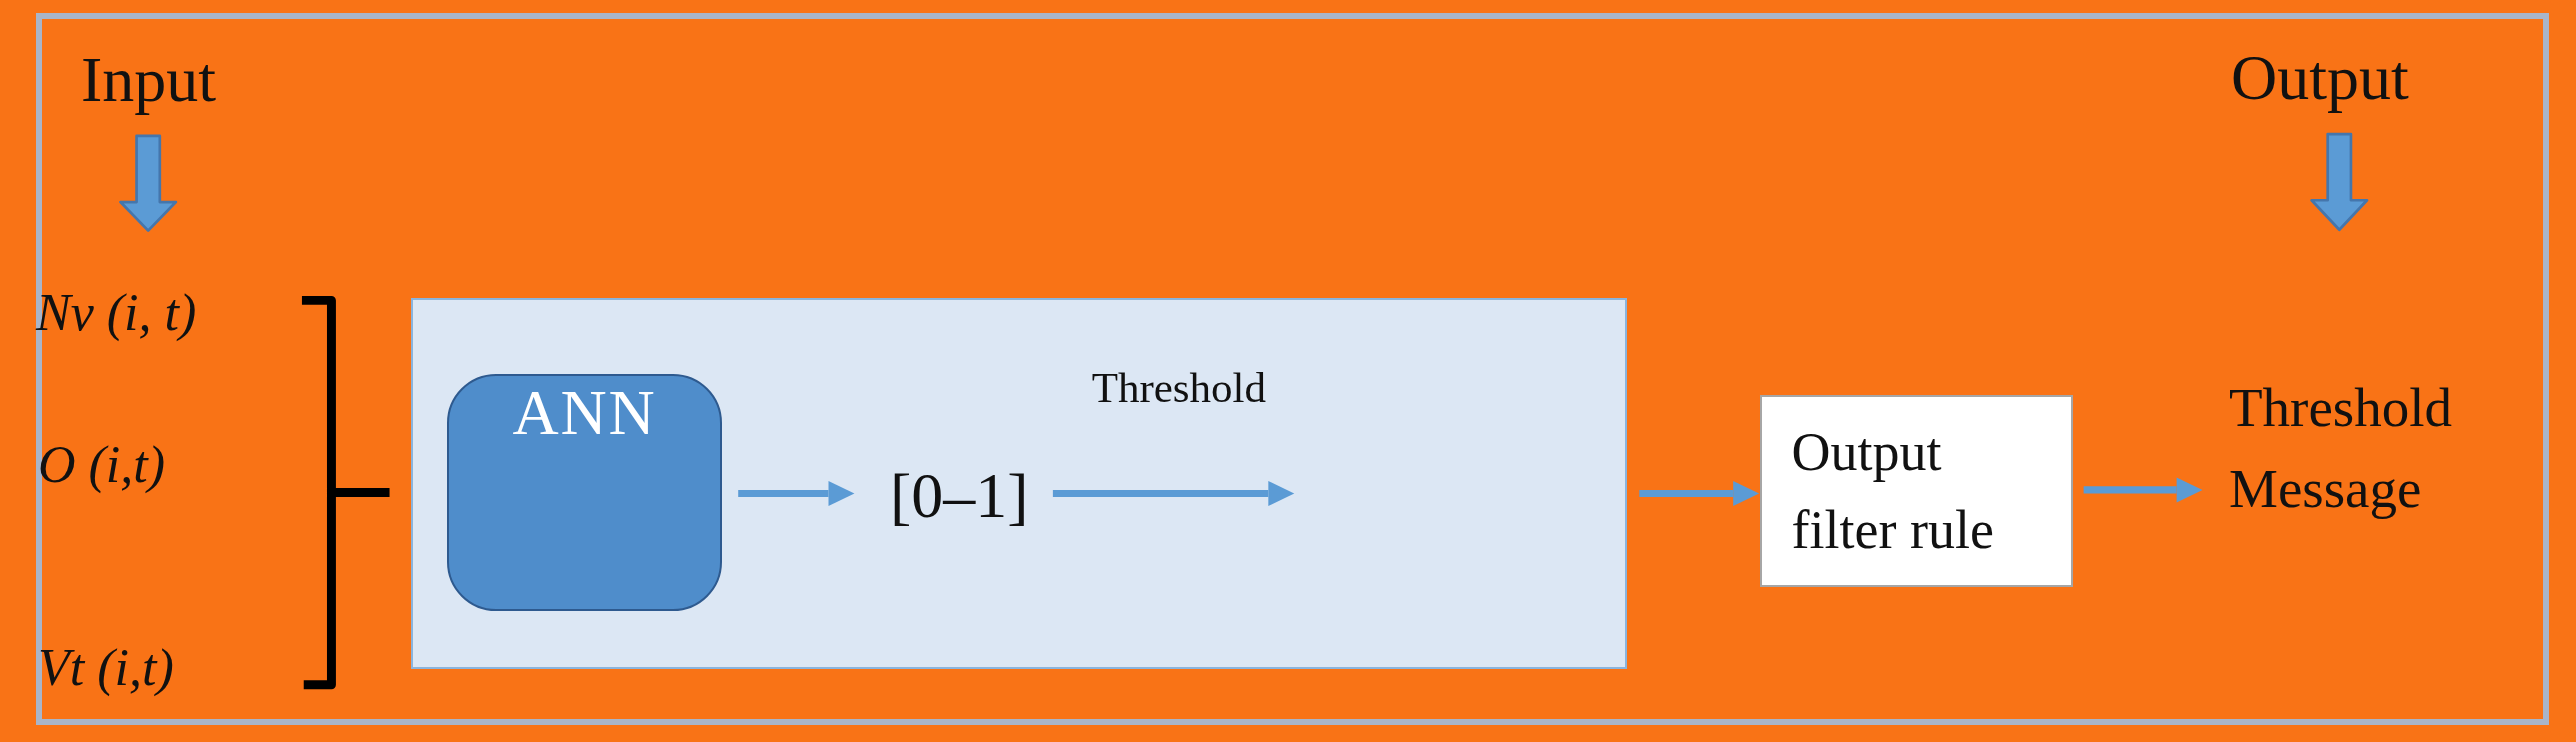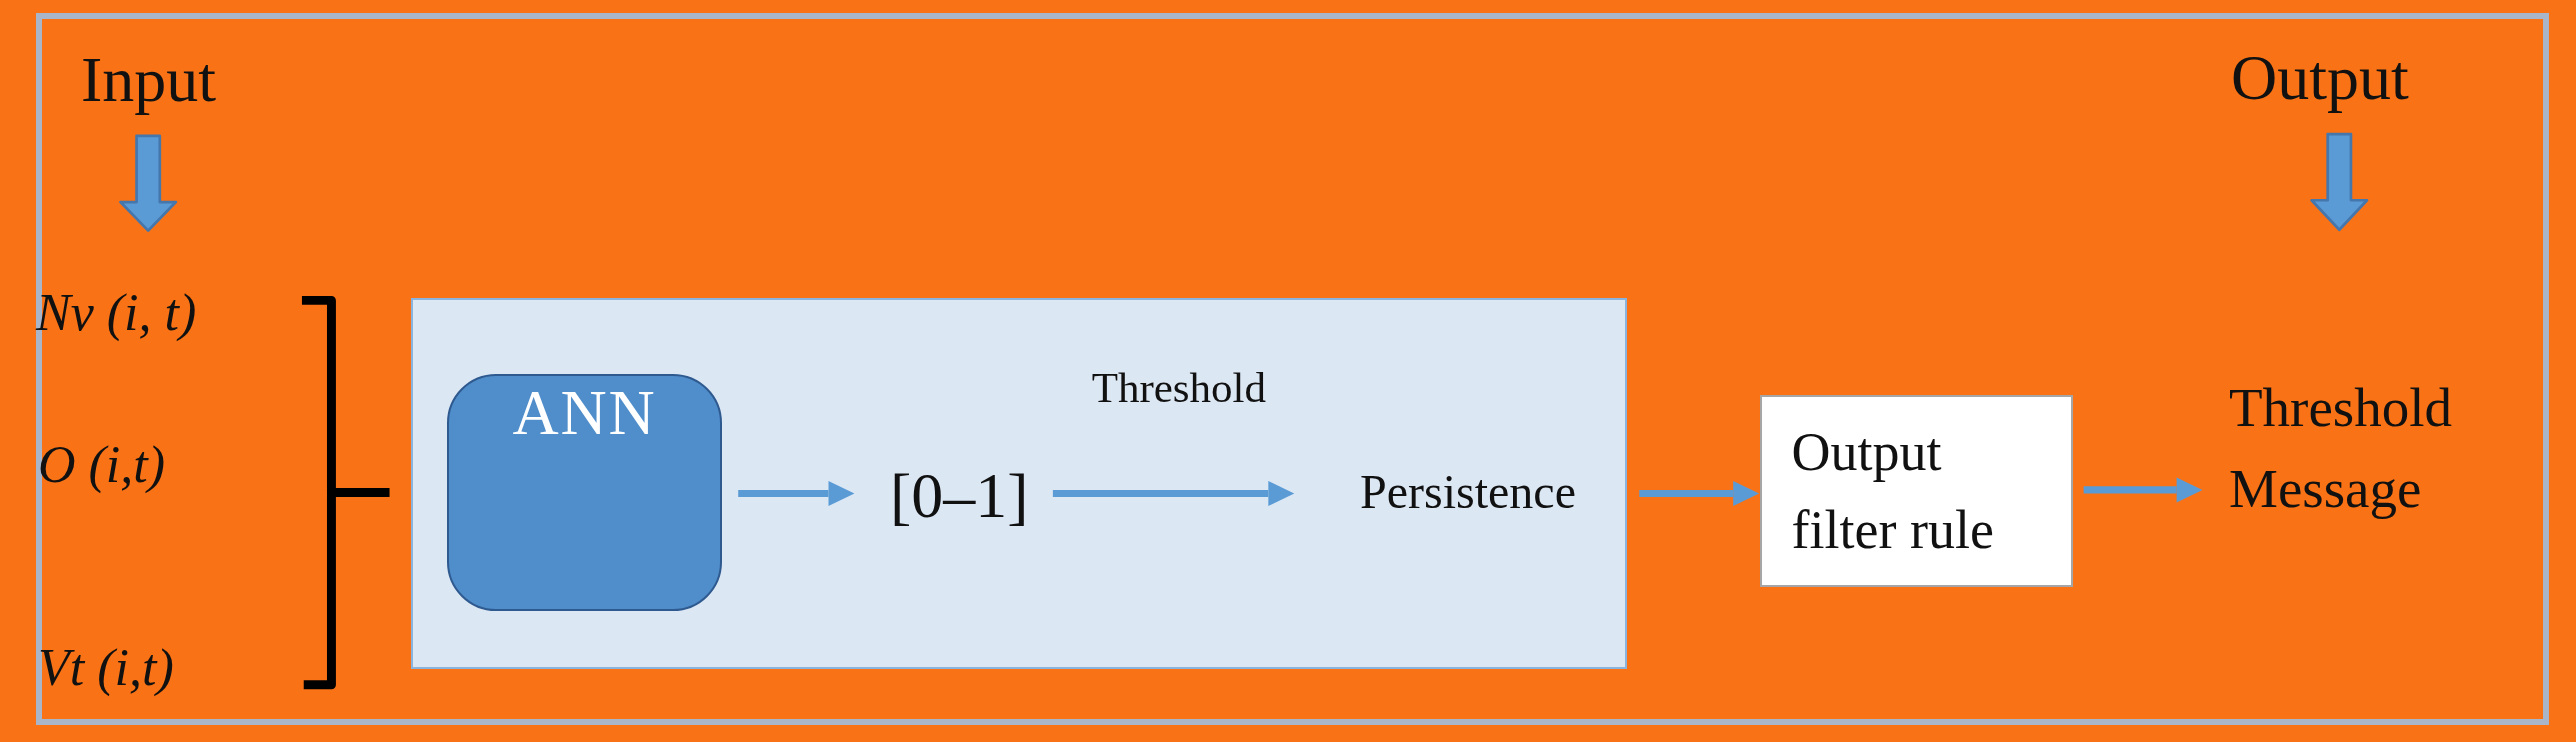--- a/index.html
+++ b/index.html
@@ -100,21 +100,20 @@
   <div class="label var-label nv-label">Nv (i, t)</div>
   <div class="label var-label o-label">O (i,t)</div>
   <div class="label var-label vt-label">Vt (i,t)</div>
 
   <div class="ann-box">
     <span>ANN</span>
   </div>
 
   <div class="label range-label">[0–1]</div>
   <div class="label threshold-label">Threshold</div>
-  <div class="label persistence-label">Persistence</div>
 
   <div class="output-box">
     <div>Output</div>
     <div>filter rule</div>
   </div>
 
   <div class="message-block">
     <div>Threshold</div>
     <div>Message</div>
   </div>

